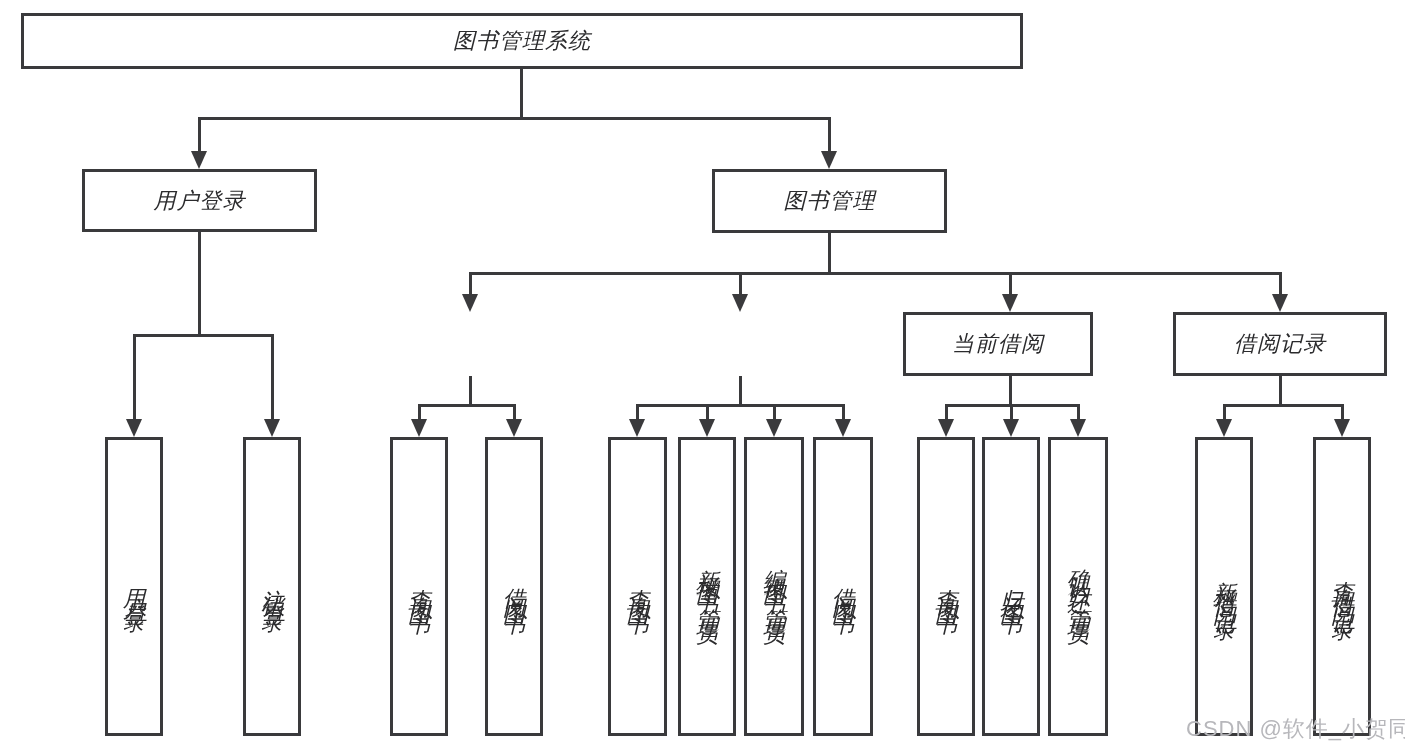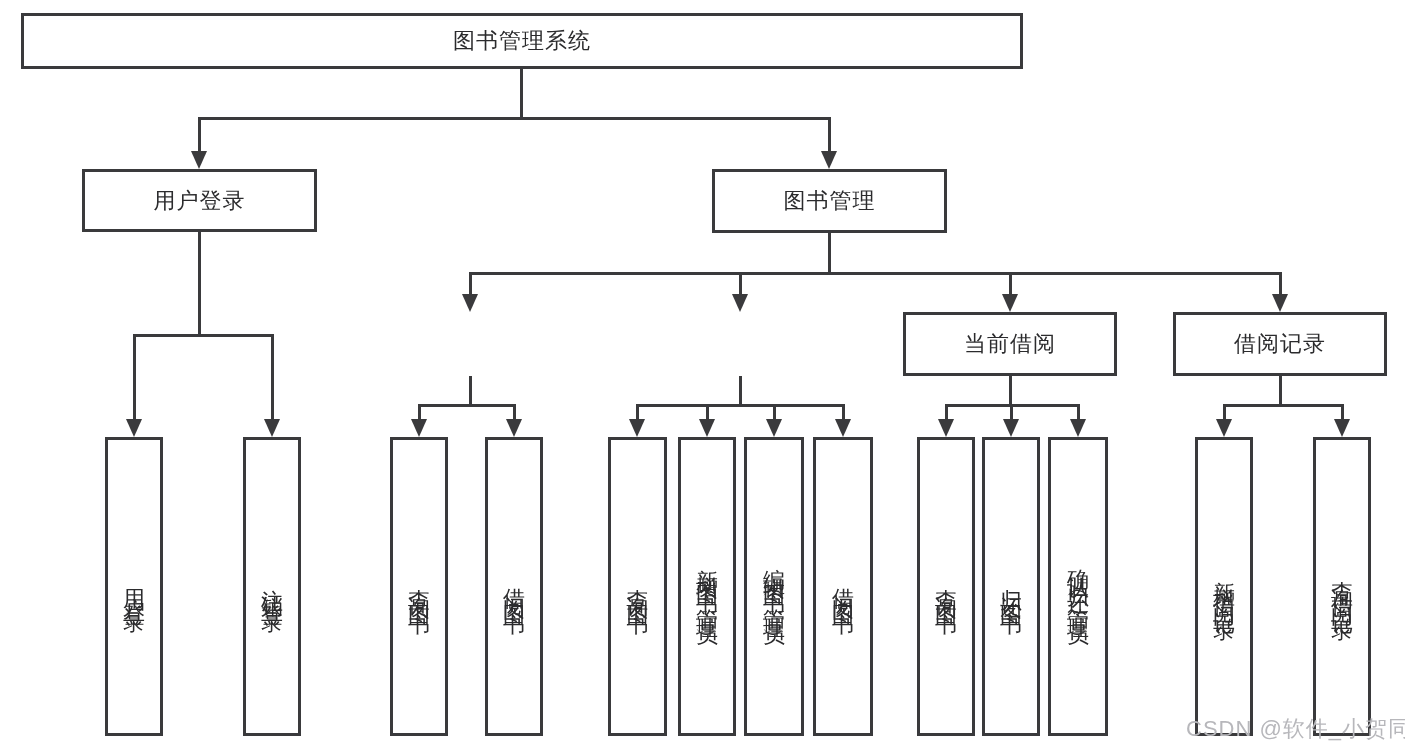--- a/index.html
+++ b/index.html
@@ -15,20 +15,21 @@
     box-sizing:border-box;
     background:#ffffff;
     border:3px solid #3a3a3c;
     display:flex;
     align-items:center;
     justify-content:center;
     color:#2b2b2d;
     font-size:22px;
     letter-spacing:1px;
     white-space:nowrap;
+    font-style:italic;
   }
   .vlabel{
     writing-mode:vertical-rl;
     text-orientation:mixed;
     letter-spacing:8px;
     line-height:1;
     white-space:nowrap;
   }
   .vline,.hline{
     position:absolute;
@@ -87,21 +88,21 @@
   <div class="hline" style="left:469px;top:272px;width:813px;"></div>
   <div class="vline" style="left:469px;top:272px;height:24px;"></div>
   <div class="arrowhead" style="left:462px;top:294px;"></div>
   <div class="vline" style="left:739px;top:272px;height:24px;"></div>
   <div class="arrowhead" style="left:732px;top:294px;"></div>
   <div class="vline" style="left:1009px;top:272px;height:24px;"></div>
   <div class="arrowhead" style="left:1002px;top:294px;"></div>
   <div class="vline" style="left:1279px;top:272px;height:24px;"></div>
   <div class="arrowhead" style="left:1272px;top:294px;"></div>
 
-  <div class="box" style="left:903px;top:312px;width:214px;height:64px;">
+  <div class="box" style="left:903px;top:312px;width:190px;height:64px;">
     <span>当前借阅</span>
   </div>
   <div class="box" style="left:1173px;top:312px;width:214px;height:64px;">
     <span>借阅记录</span>
   </div>
 
   <div class="vline" style="left:469px;top:376px;height:31px;"></div>
   <div class="hline" style="left:418px;top:404px;width:98px;"></div>
   <div class="vline" style="left:418px;top:404px;height:17px;"></div>
   <div class="arrowhead" style="left:411px;top:419px;"></div>

